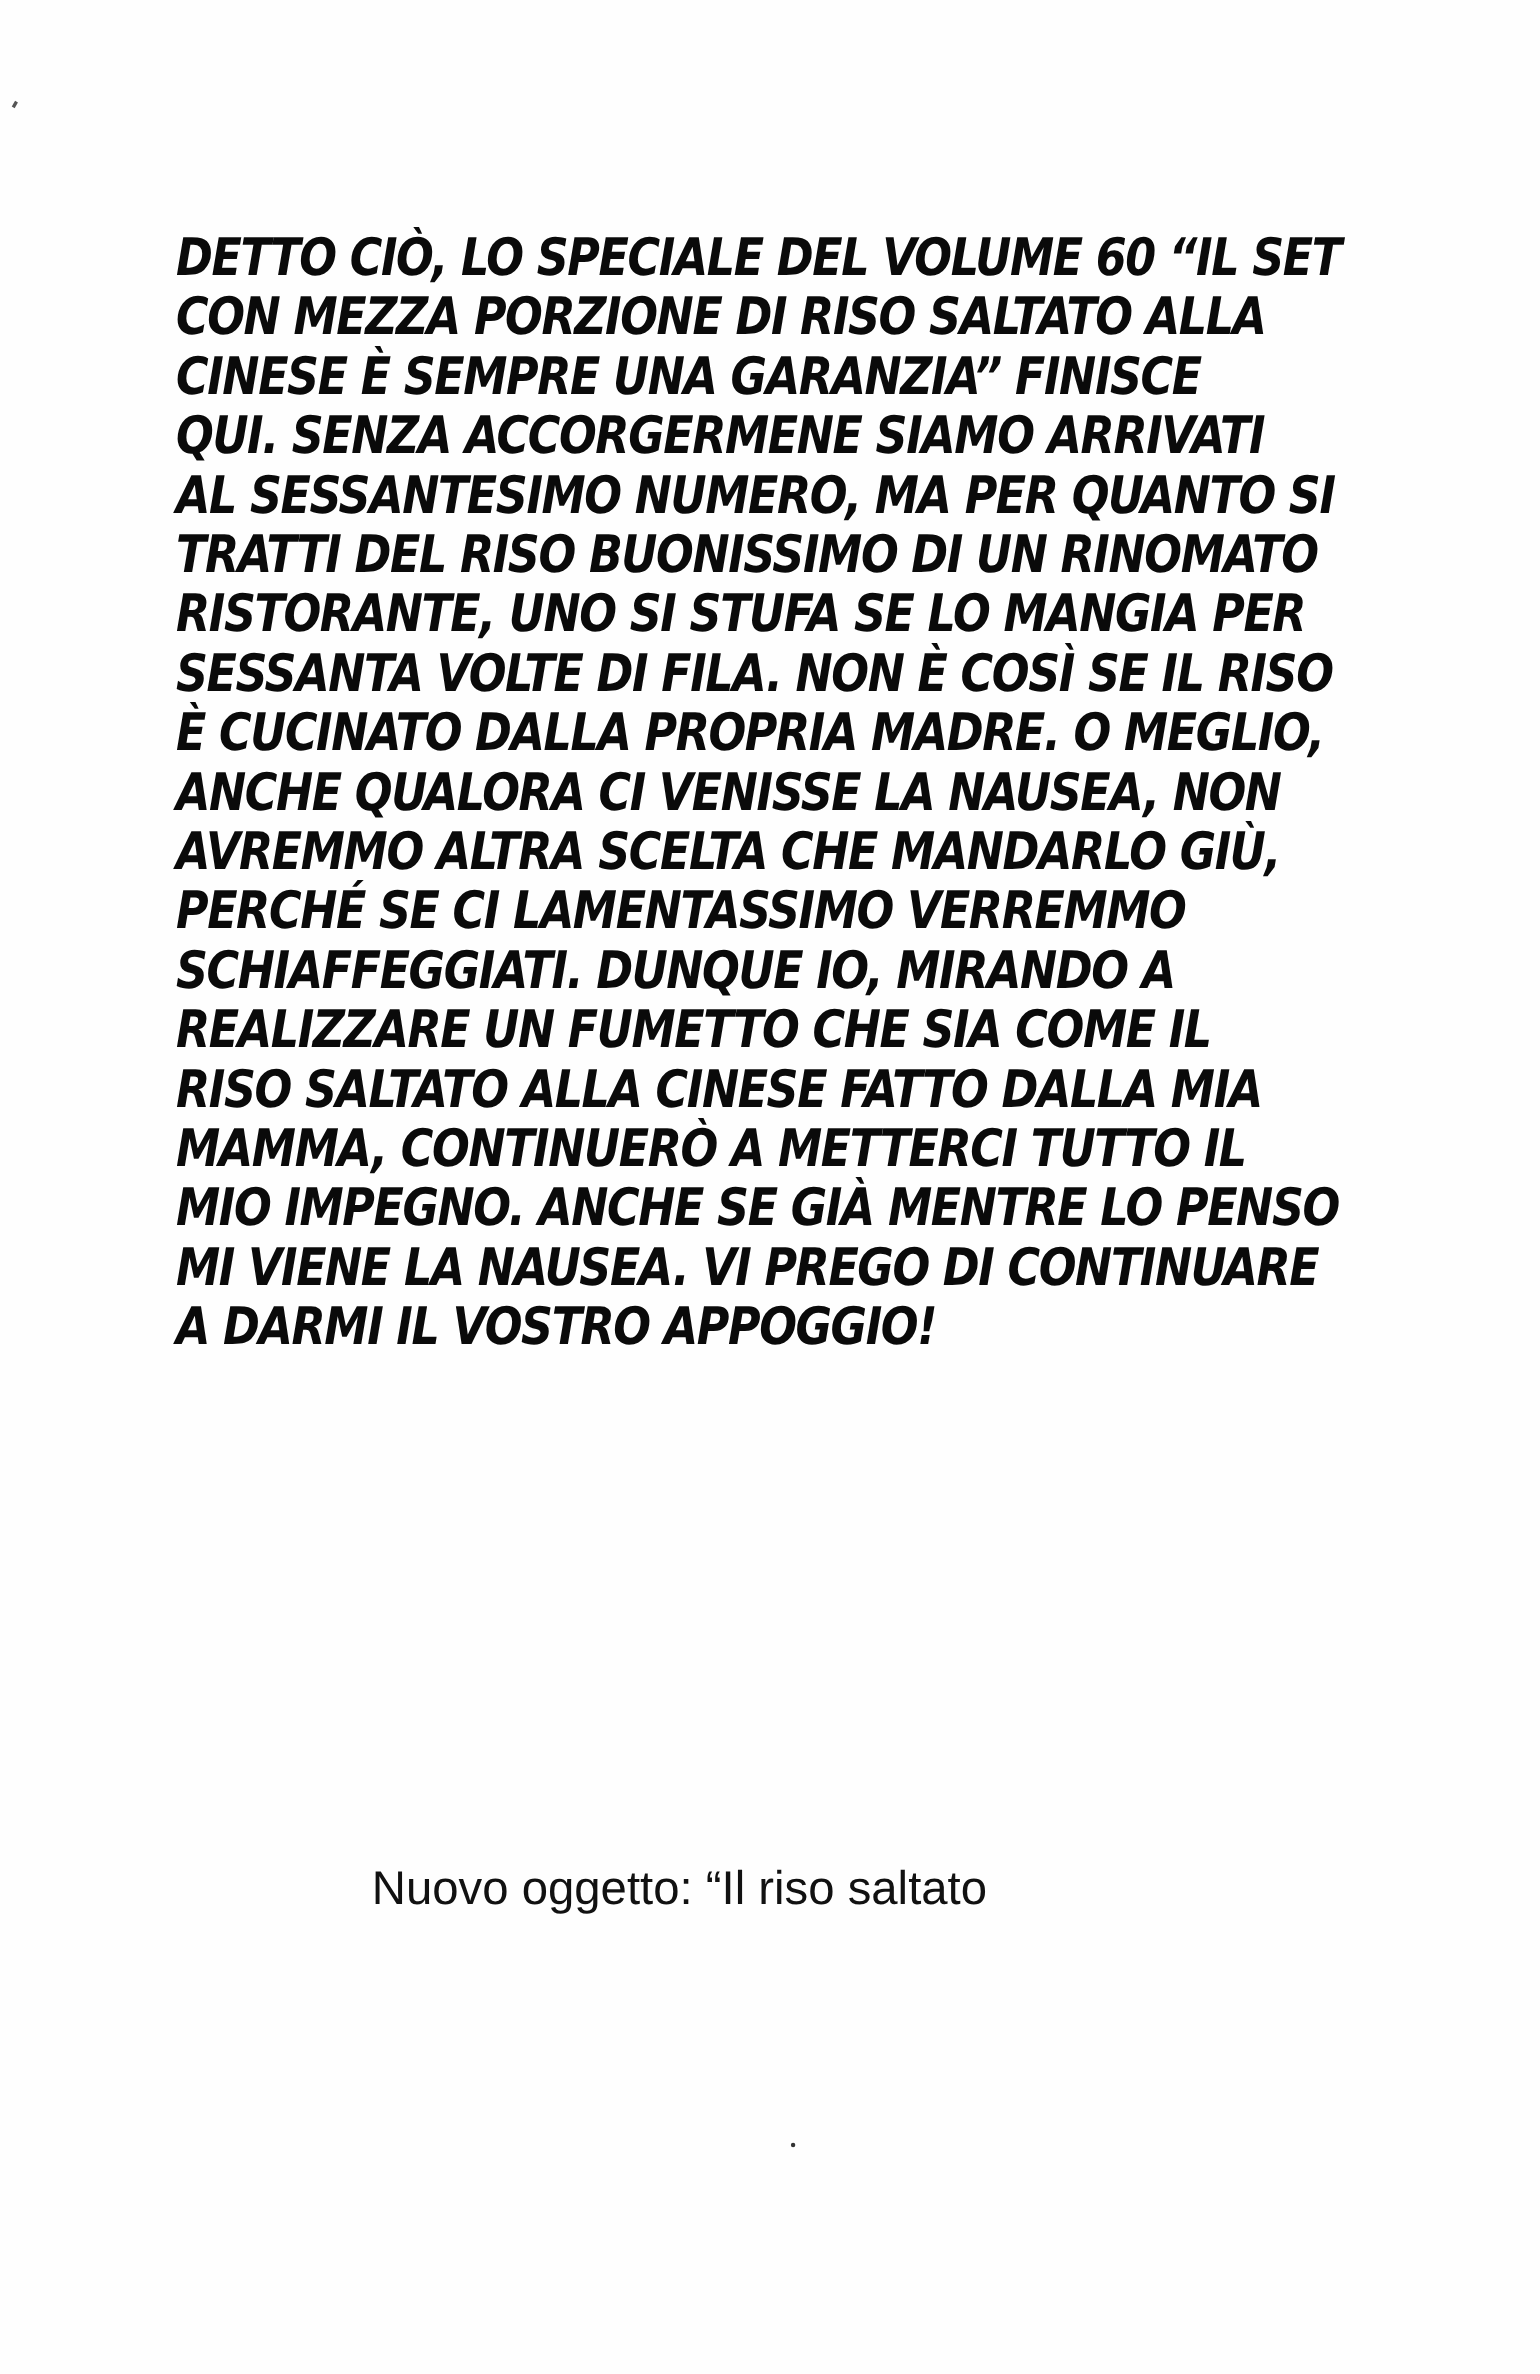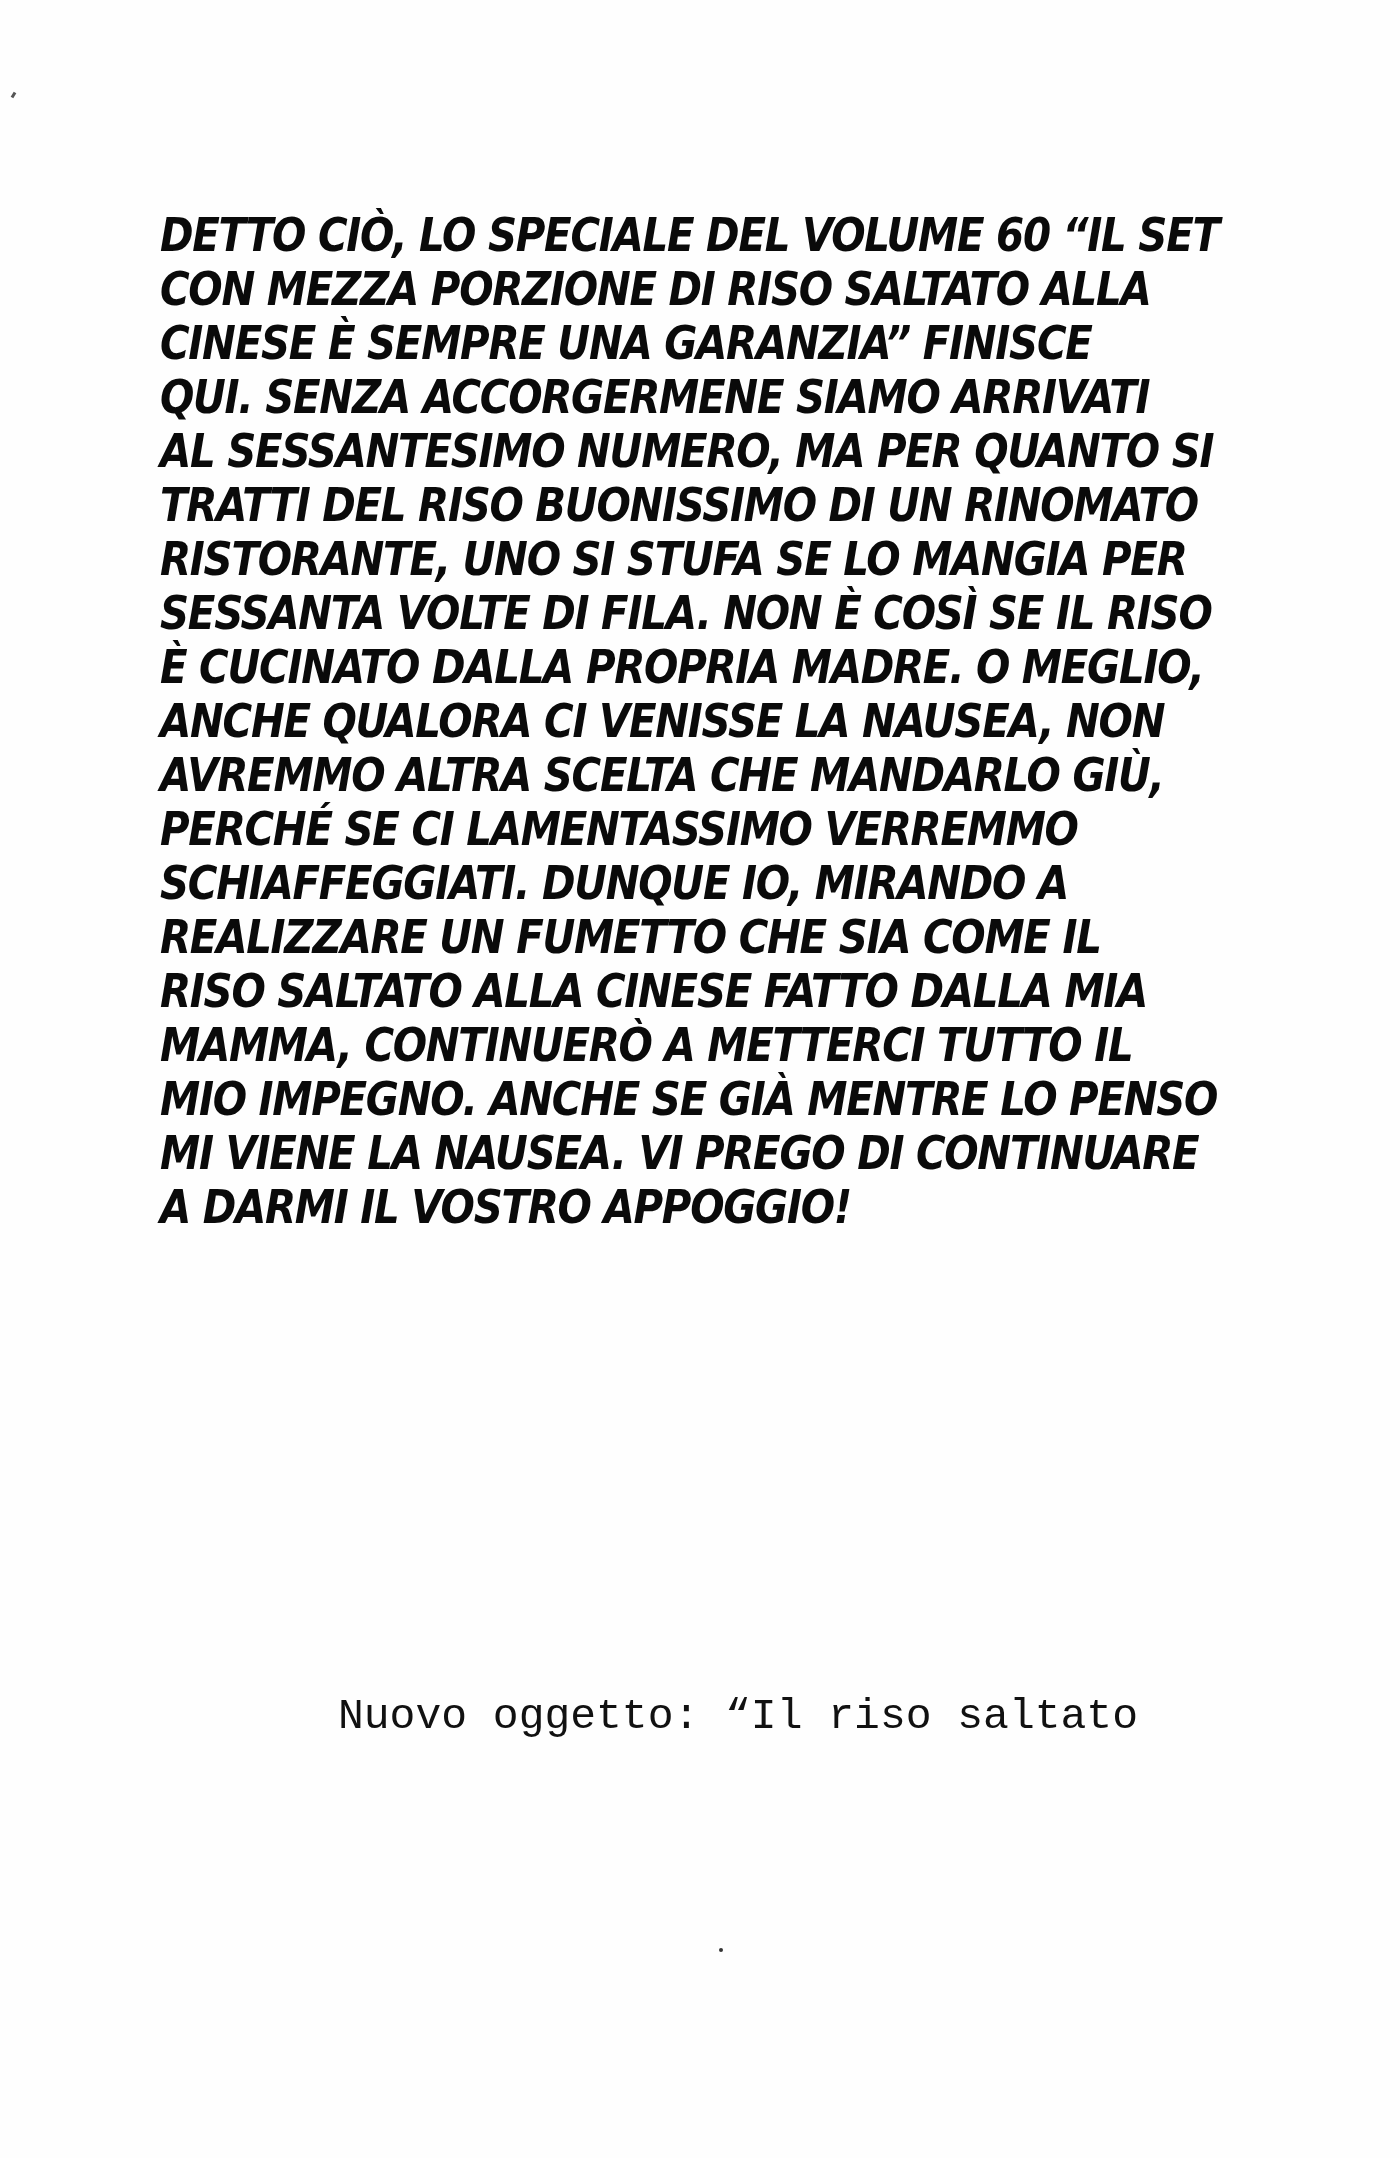--- a/index.html
+++ b/index.html
@@ -51,21 +51,21 @@
       transform-origin: left center;
       margin: 0;
     }
     .caption {
       position: absolute;
       left: 338px;
       top: 1692px;
       width: 800px;
     }
     .caption-line {
-      font-family: Liberation Mono, monospace;
+      font-family: Liberation Sans, sans-serif;
       font-size: 43px;
       line-height: 50px;
       white-space: nowrap;
       margin: 0;
       color: #111;
     }
     .dot {
       position: absolute;
       left: 719px;
       top: 1948px;

